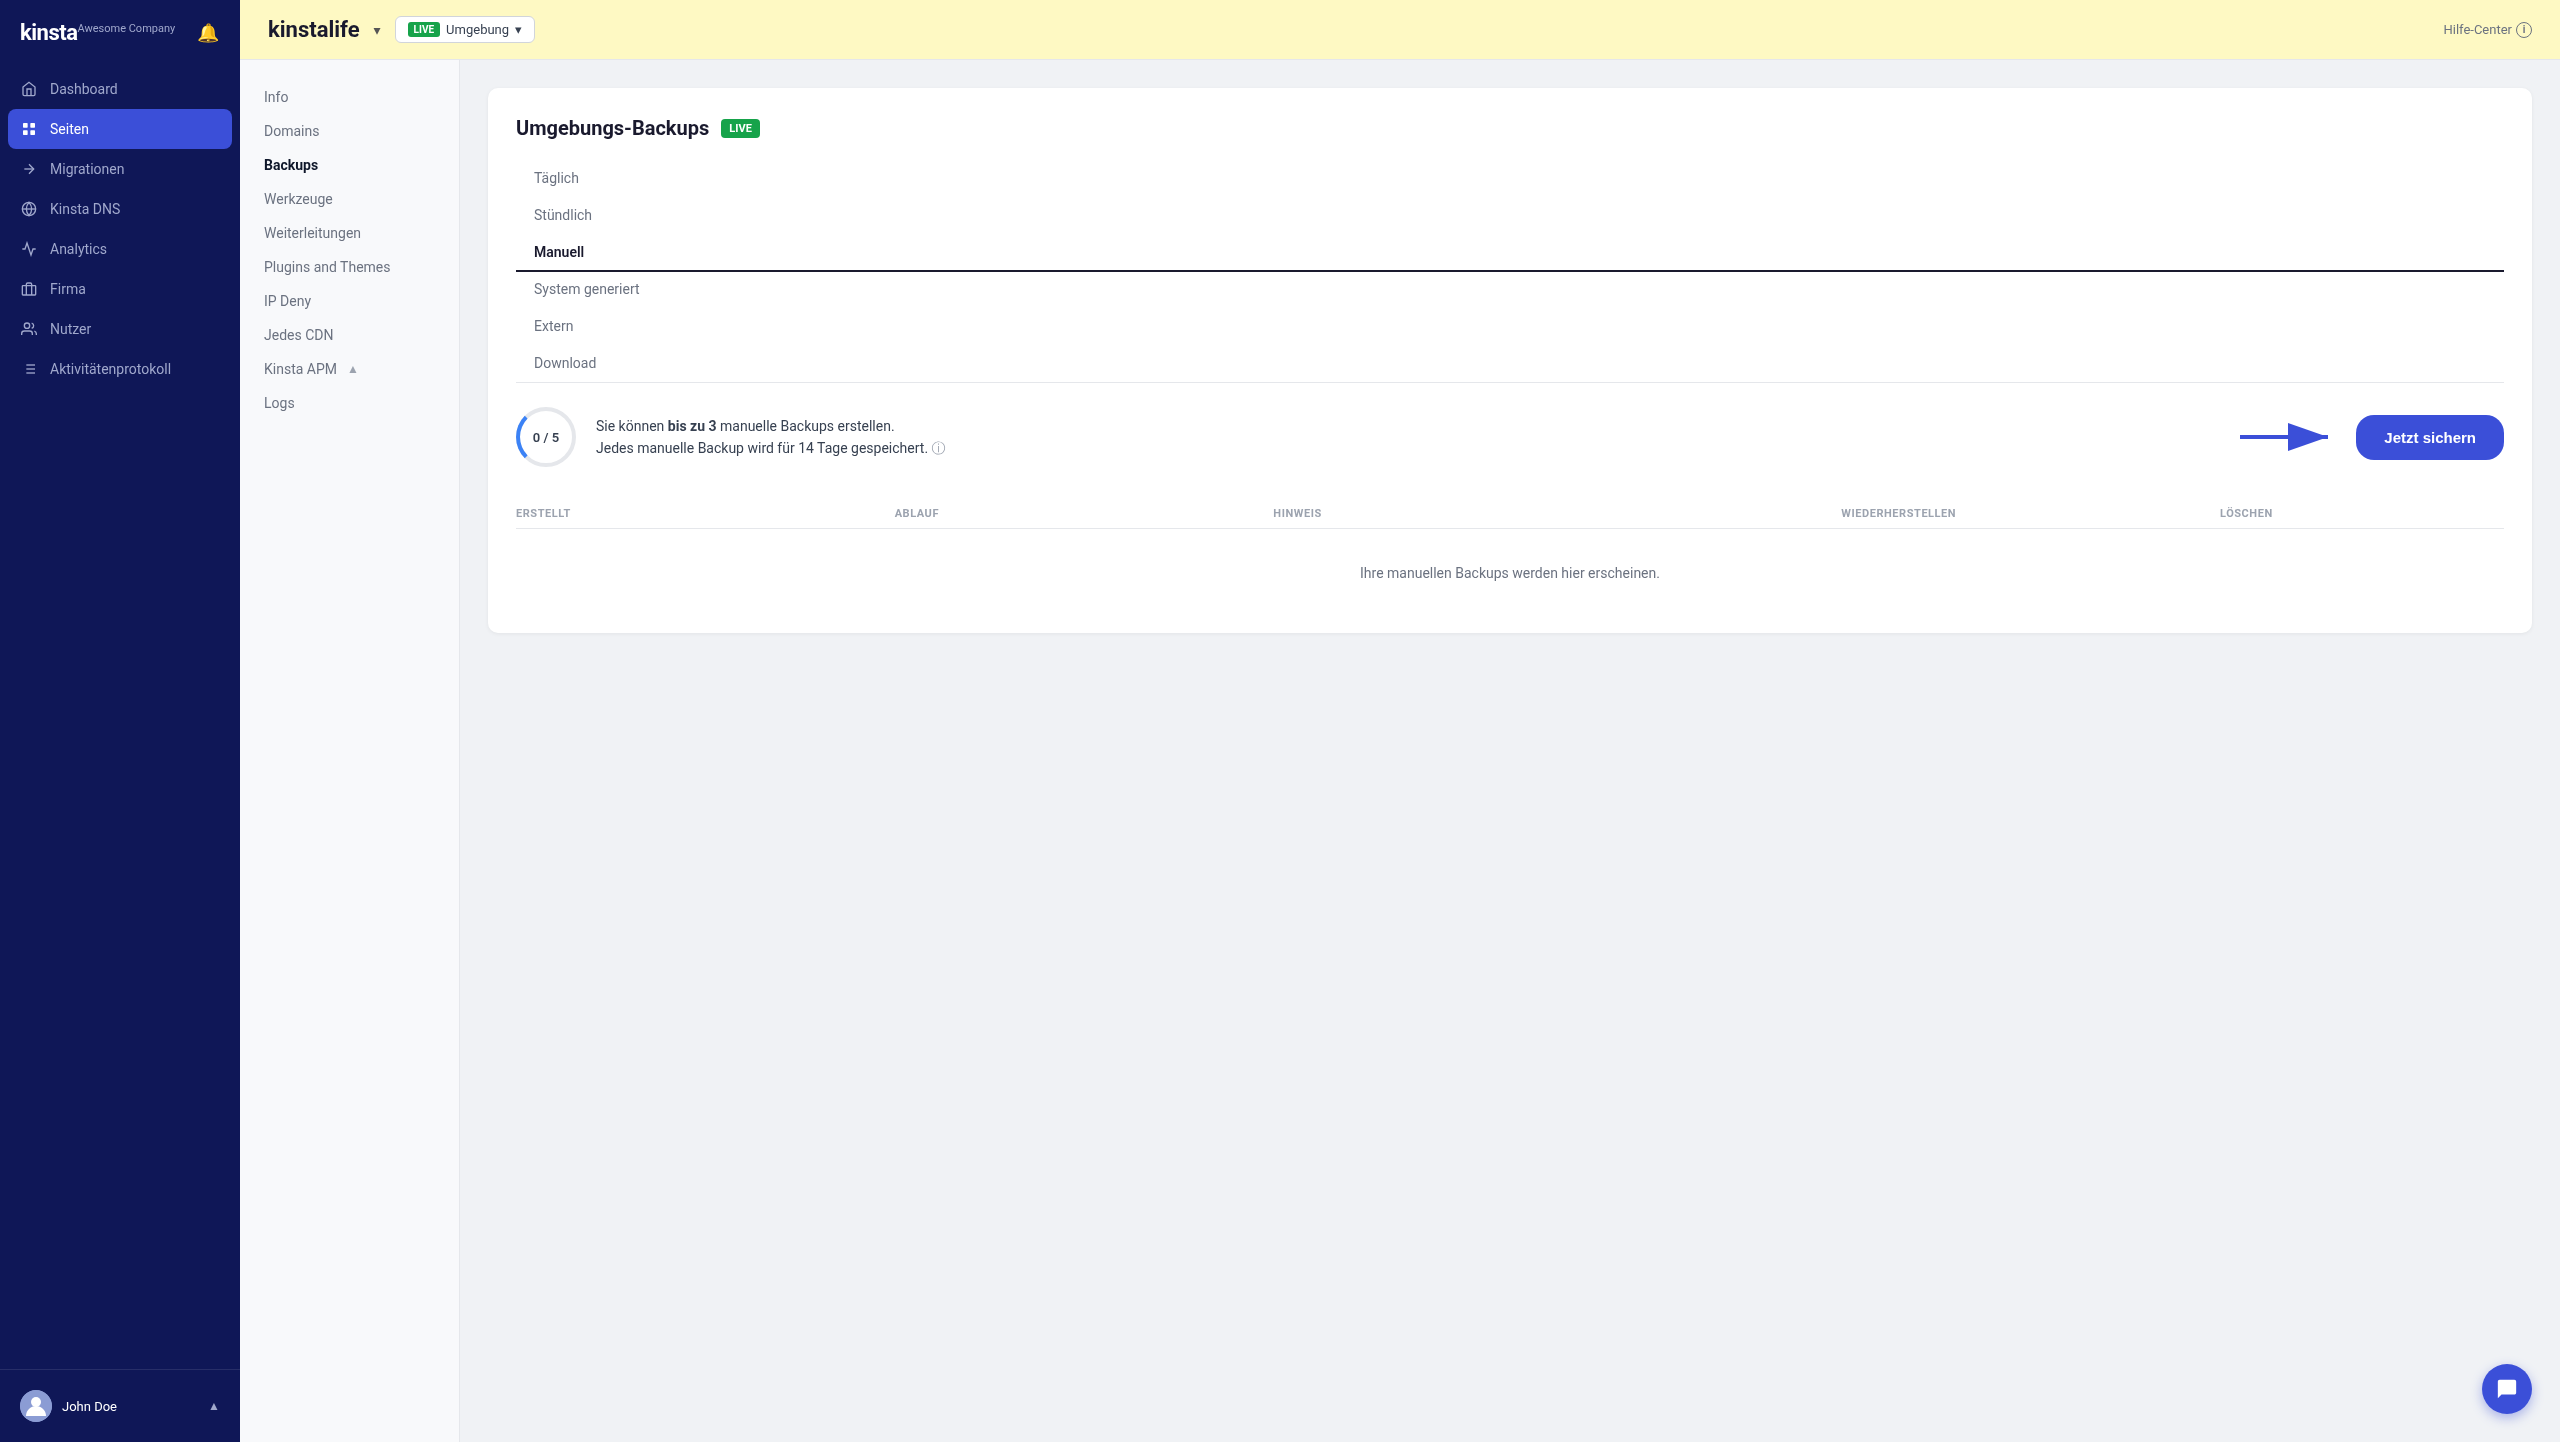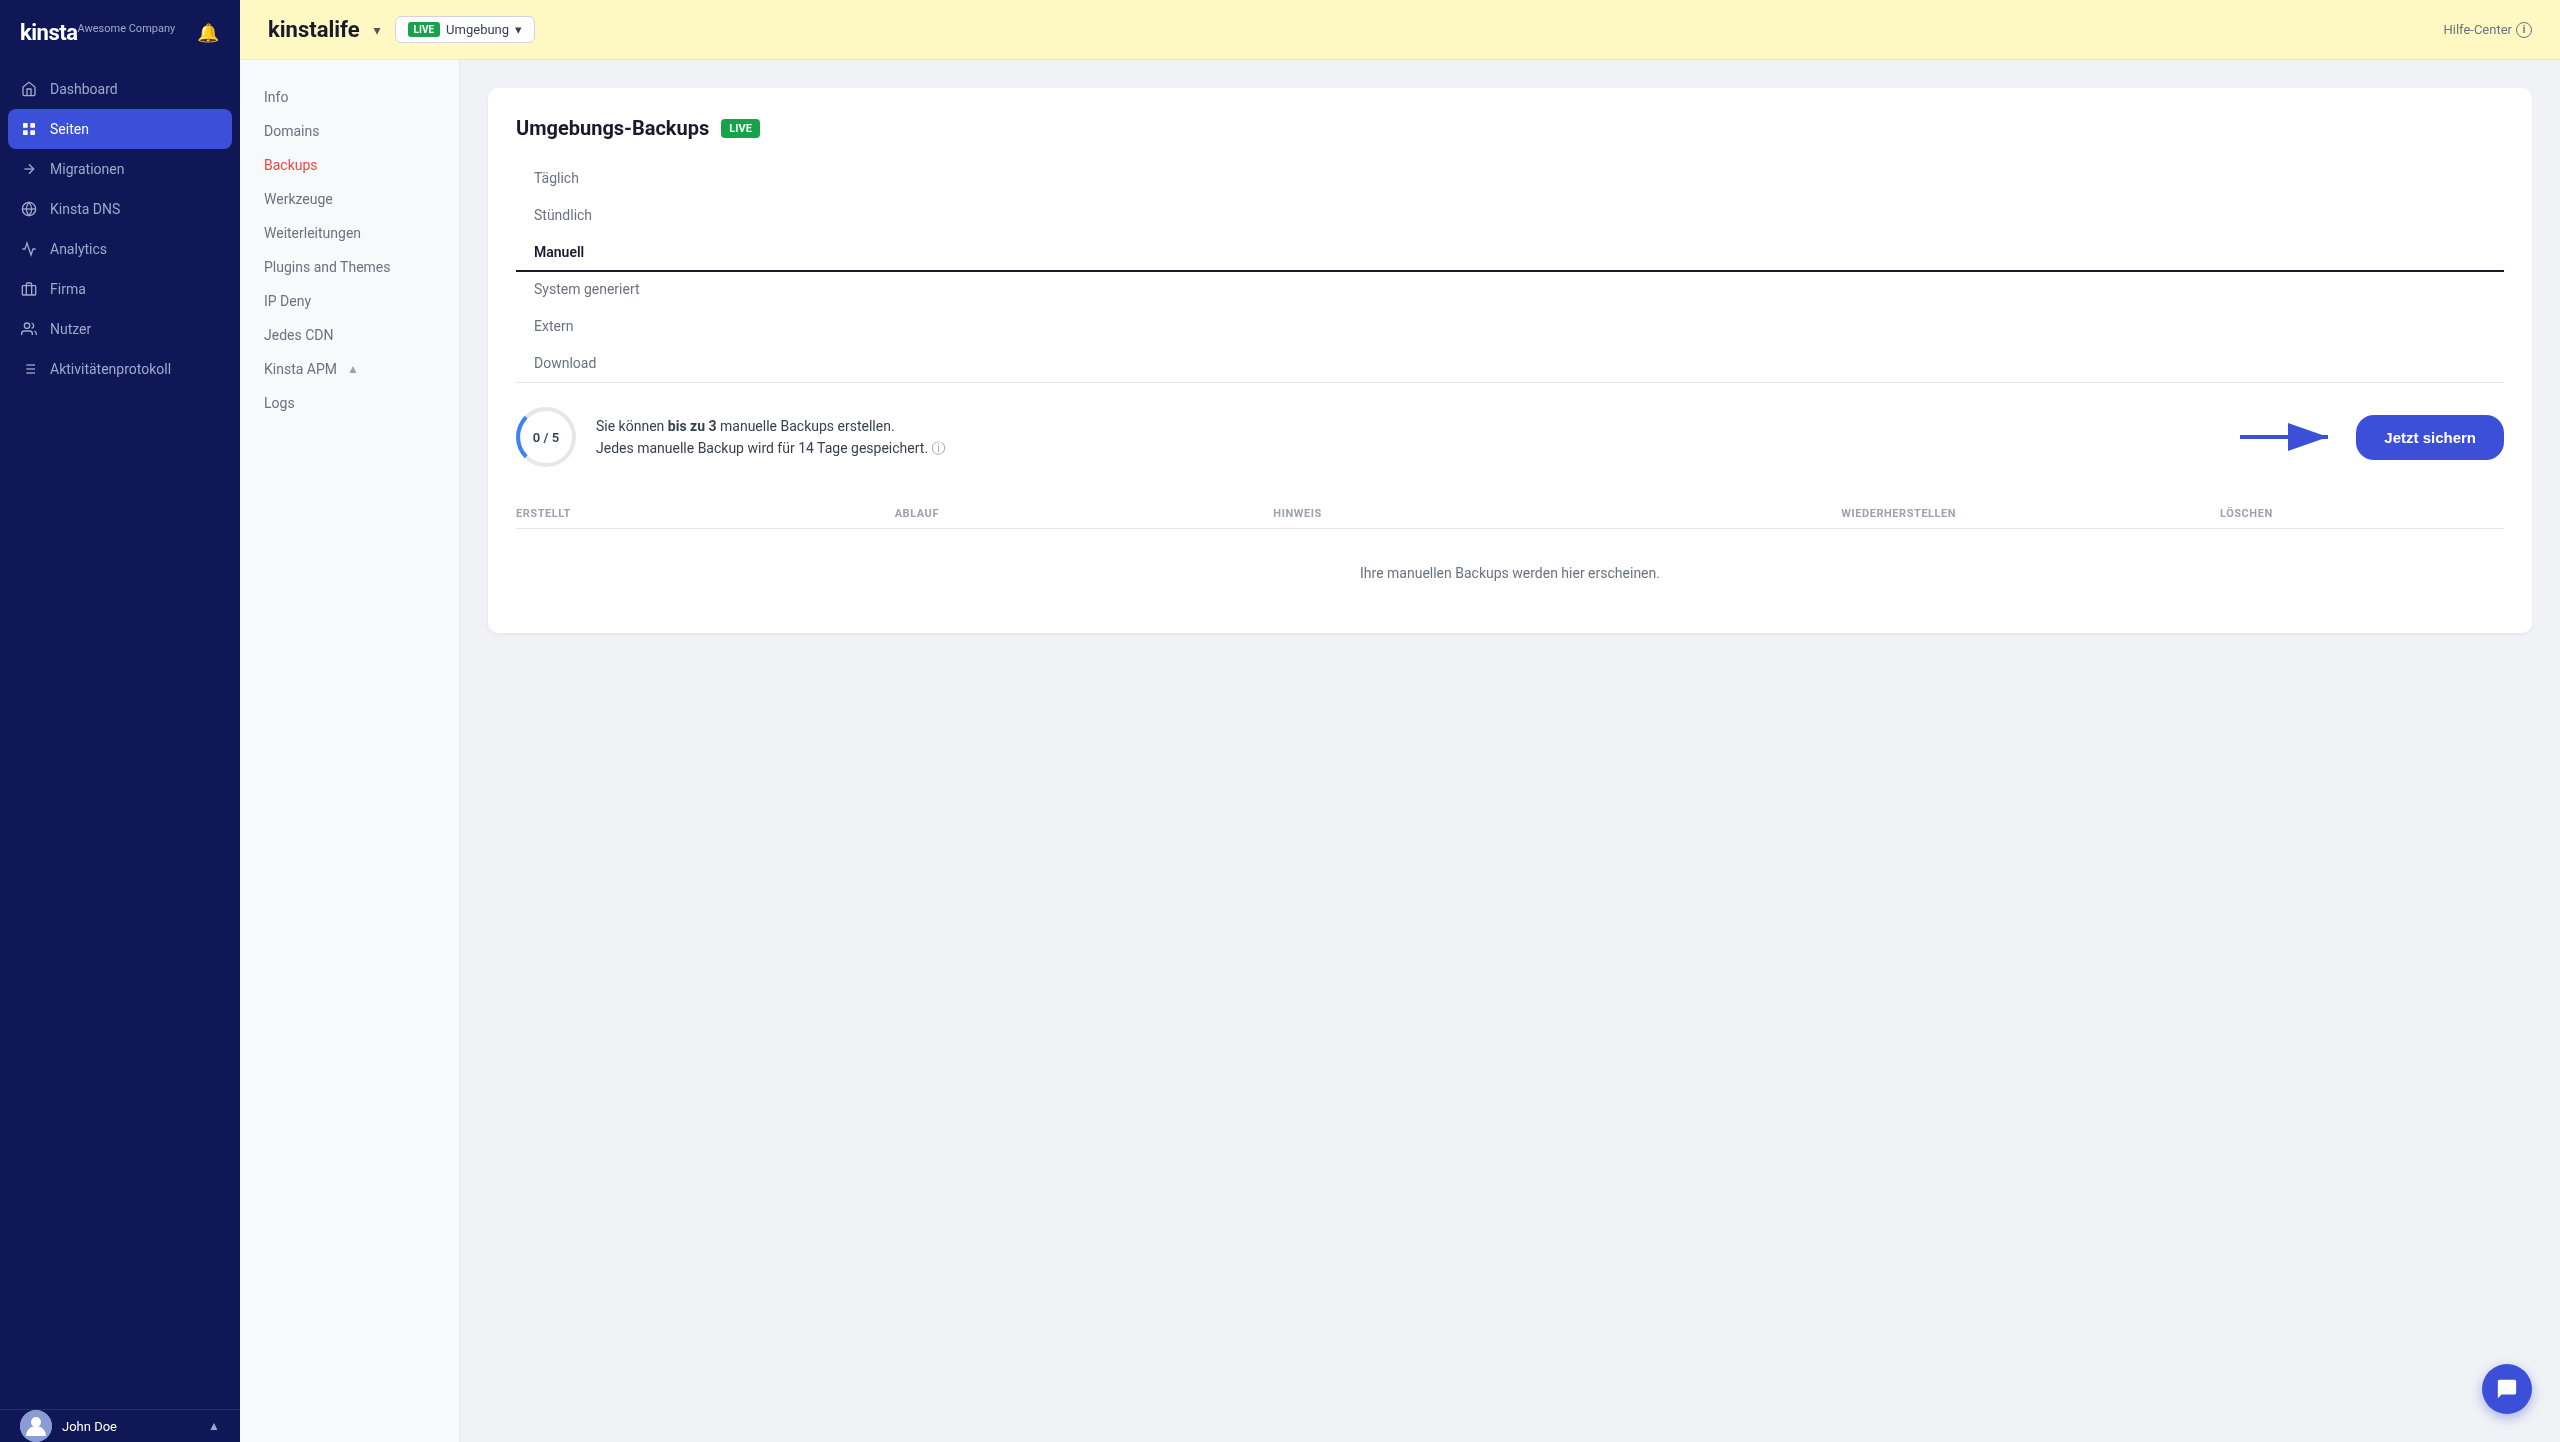--- a/index.html
+++ b/index.html
@@ -47,21 +47,21 @@
       color: #a0a8cc;
       cursor: pointer;
       font-size: 14px;
       border-radius: 0;
       transition: background 0.15s;
     }
     .nav-item.active { background: #3b4fd8; color: #fff; border-radius: 8px; margin: 0 8px; padding: 11px 12px; }
     .nav-item .nav-icon { width: 18px; height: 18px; display: flex; align-items: center; justify-content: center; flex-shrink: 0; }
 
     .sidebar-footer {
-      padding: 0 20px;
+      padding: 20px 20px;
       display: flex;
       align-items: center;
       justify-content: space-between;
       border-top: 1px solid rgba(255,255,255,0.1);
     }
     .user-info { display: flex; align-items: center; gap: 10px; }
     .avatar { width: 32px; height: 32px; border-radius: 50%; background: #8b9cd4; display: flex; align-items: center; justify-content: center; overflow: hidden; }
     .avatar svg { width: 32px; height: 32px; }
     .user-name { font-size: 13px; color: #fff; }
     .chevron-up { color: #a0a8cc; font-size: 12px; }
@@ -112,21 +112,21 @@
     }
     .subnav-item {
       padding: 9px 24px;
       font-size: 14px;
       color: #6b7280;
       cursor: pointer;
       display: flex;
       align-items: center;
       gap: 6px;
     }
-    .subnav-item.active { color: #ef4444; font-weight: 400; }
+    .subnav-item.active { color: #0f172a; font-weight: 700; }
 
     
     .panel { flex: 1; padding: 28px; overflow-y: auto; }
     .card {
       background: #fff;
       border-radius: 10px;
       padding: 28px;
       box-shadow: 0 1px 4px rgba(0,0,0,0.06);
     }
     .card-header { display: flex; align-items: center; gap: 12px; margin-bottom: 20px; }

